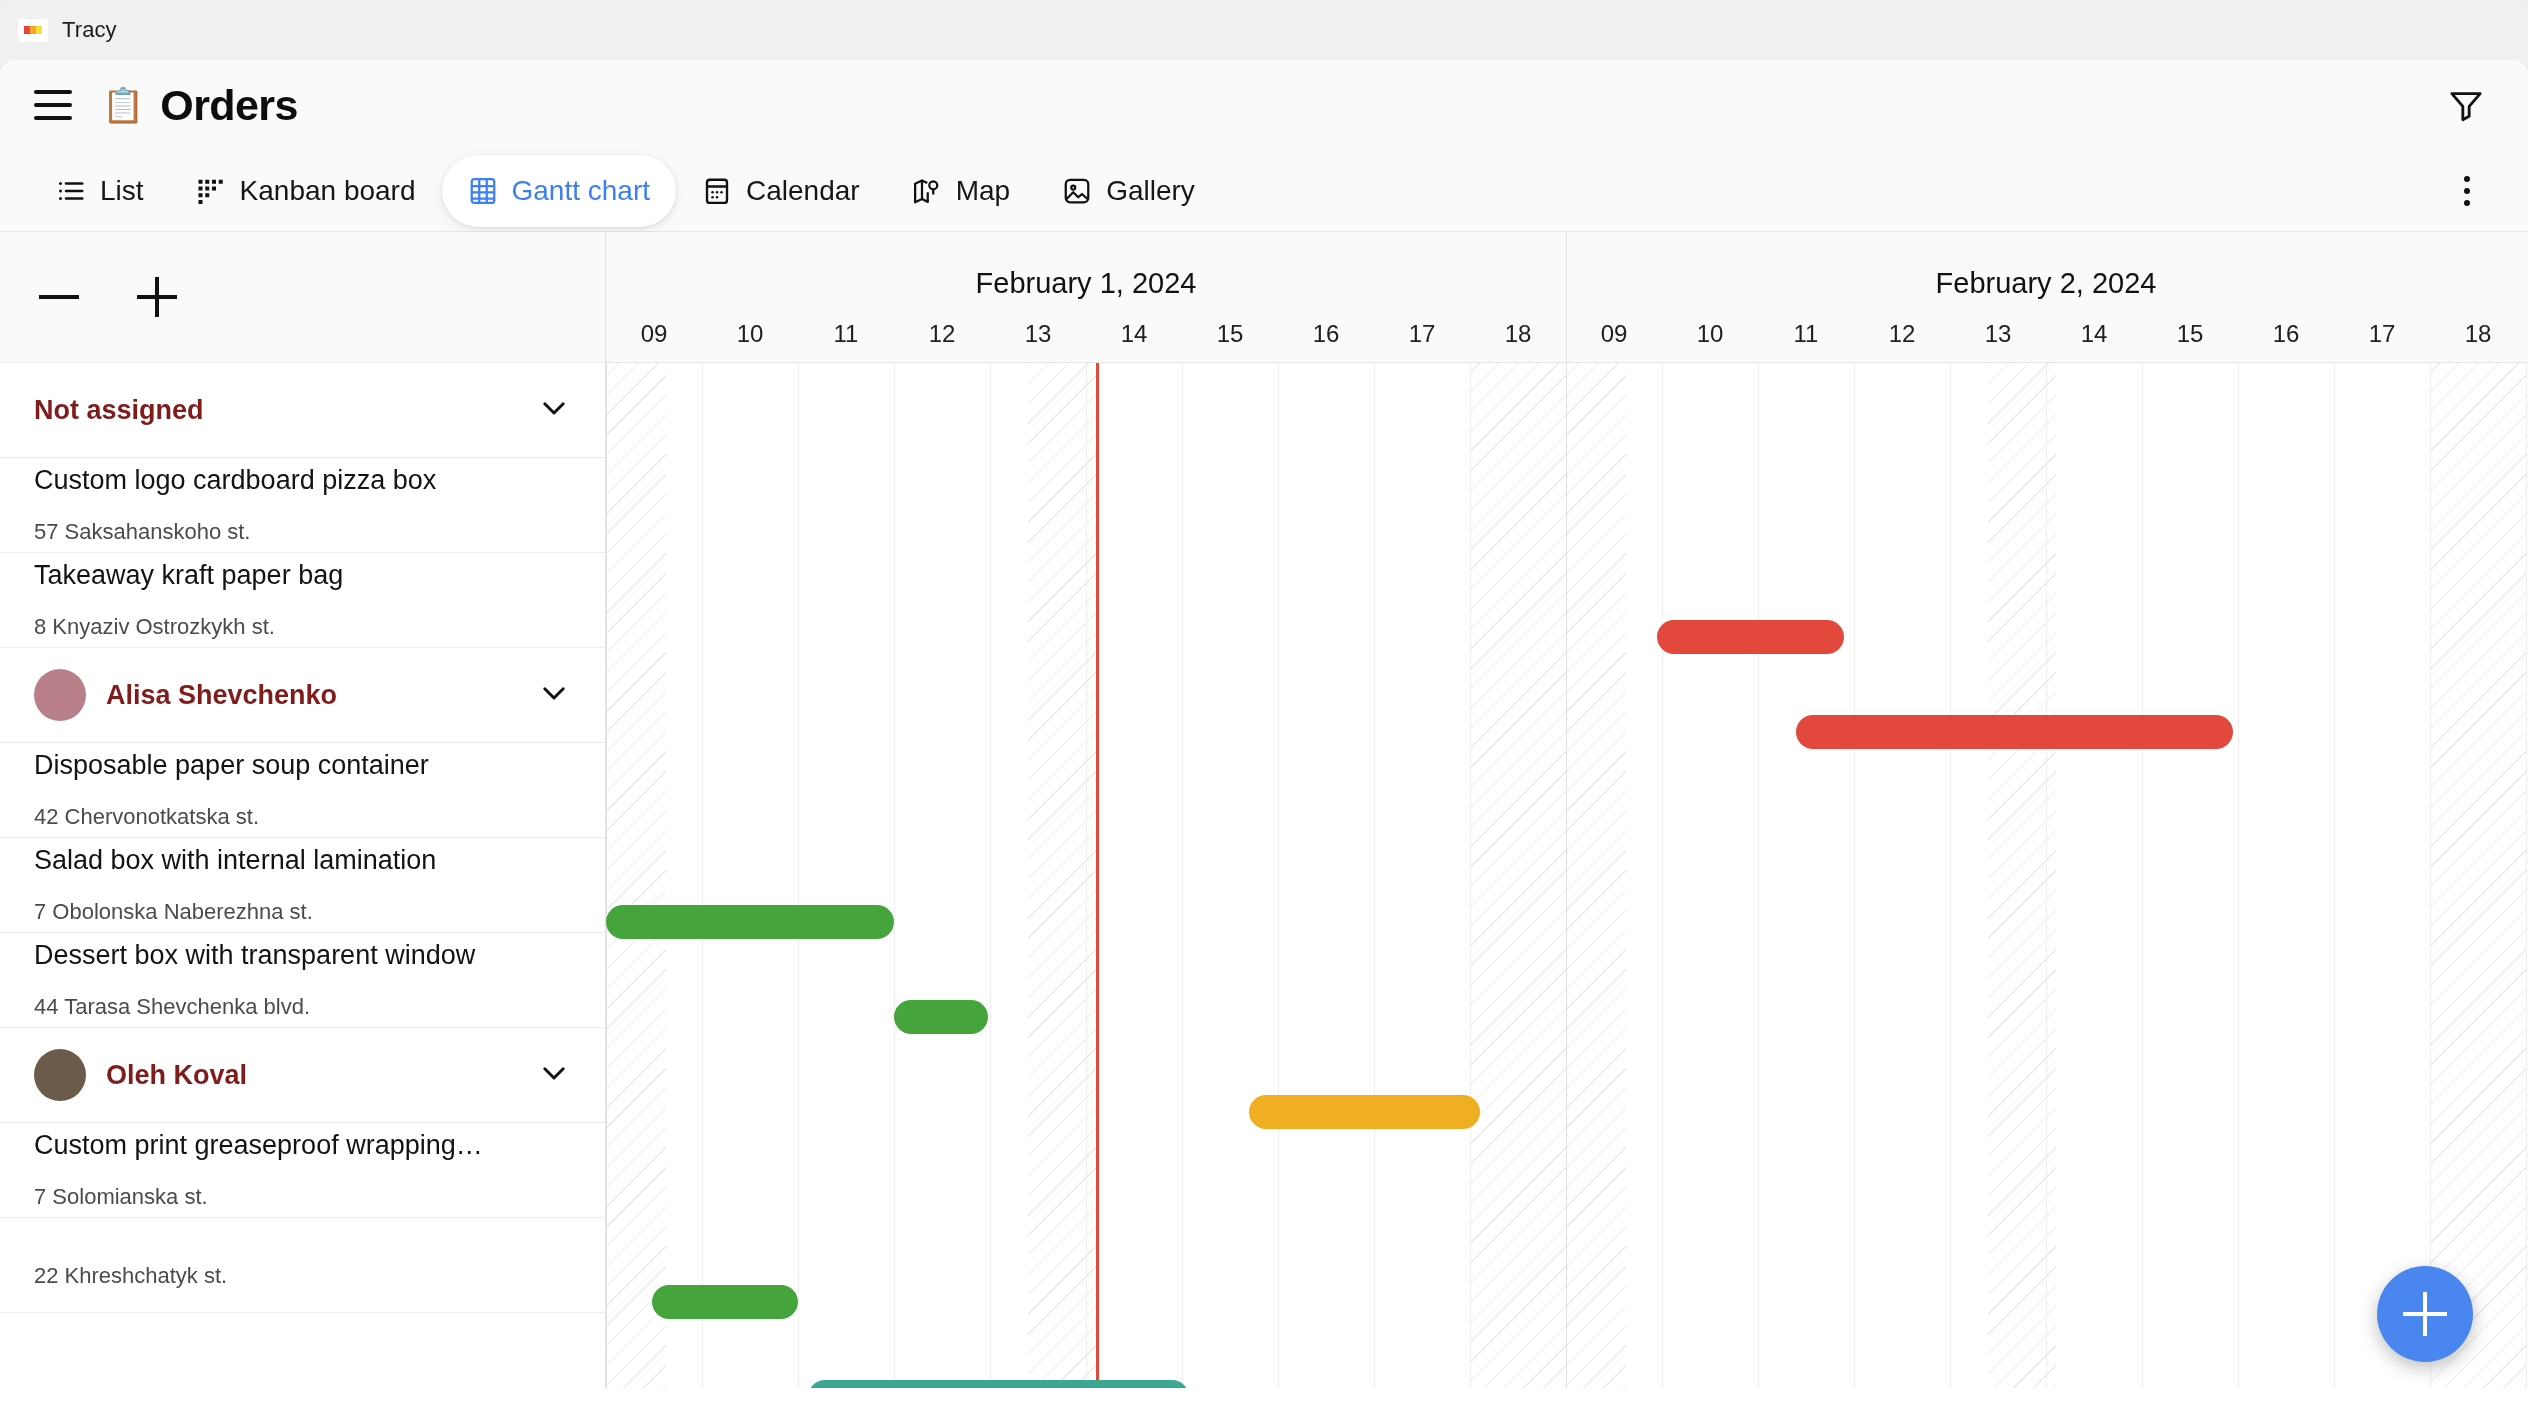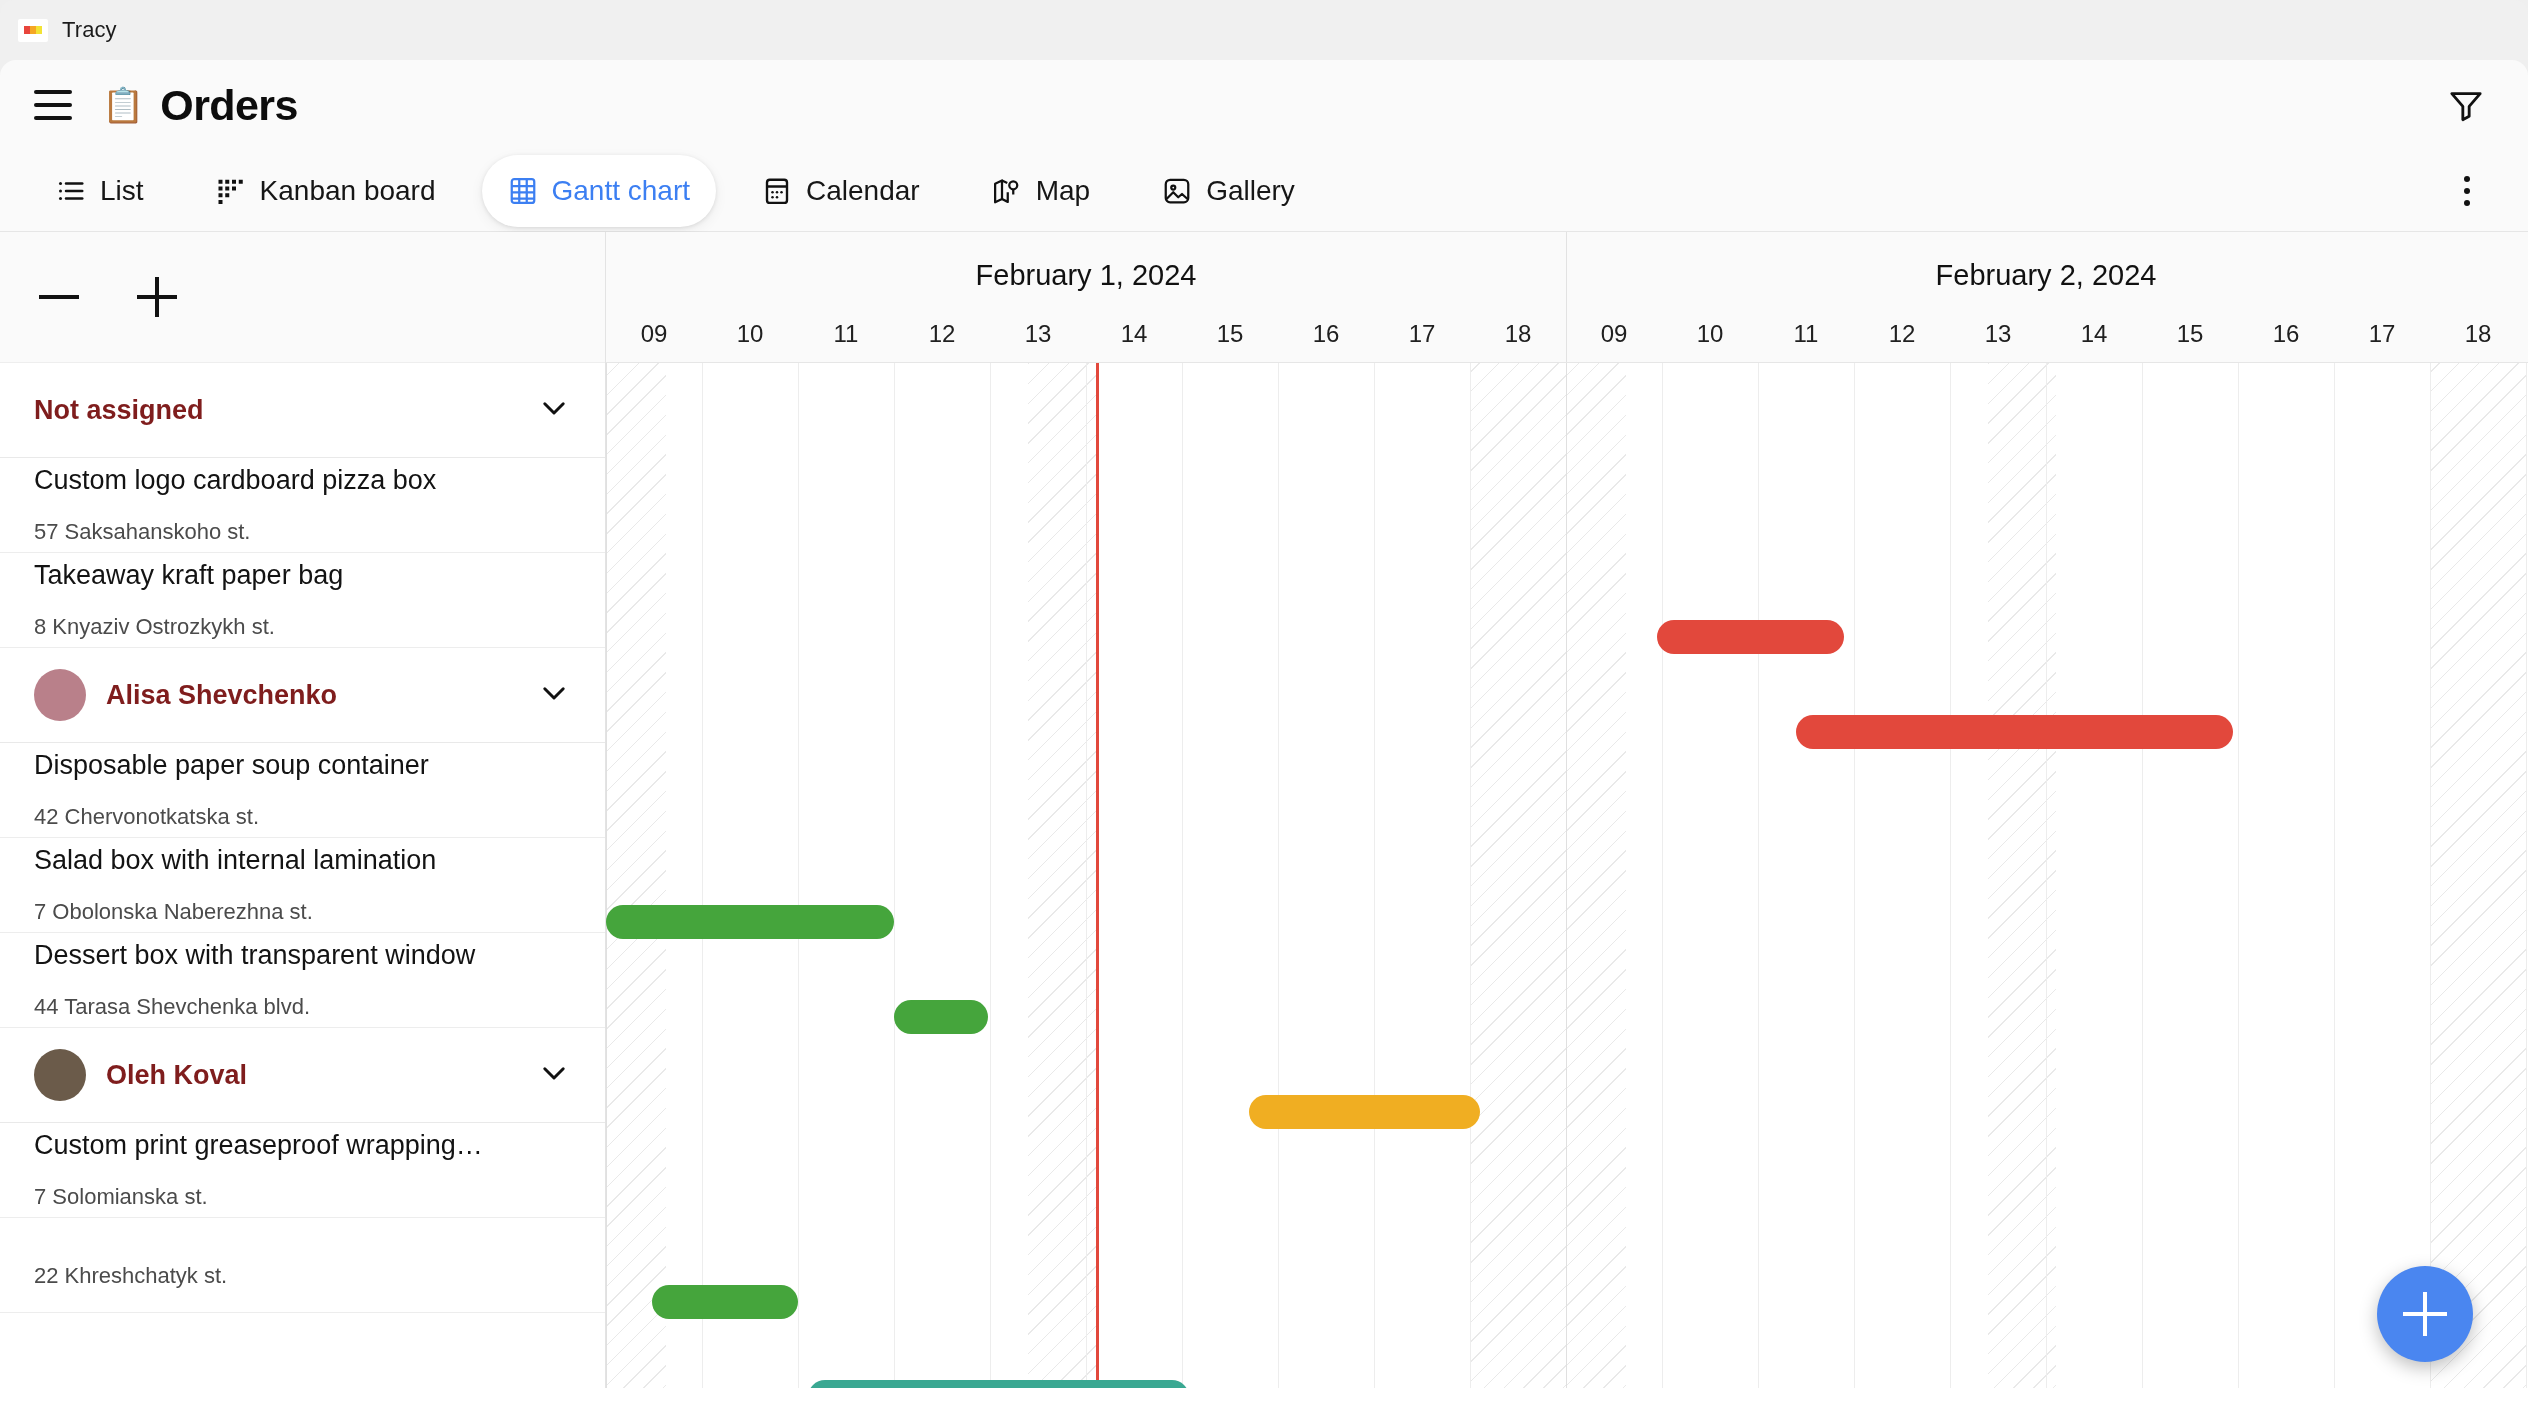--- a/index.html
+++ b/index.html
@@ -65,21 +65,20 @@
   .header-spacer { flex: 1 }
   .filter-btn { width: 52px; height: 52px; display:flex; align-items:center; justify-content:center;
     cursor:pointer; }
 
   
   .tabbar {
     position: relative; height: 82px;
     display: flex; align-items: center;
     padding: 0 36px 0 30px;
     border-bottom: 1px solid #e6e6e6;
-    gap: 20px;
   }
   .tab {
     display: flex; align-items: center; gap: 14px;
     height: 72px; padding: 0 26px;
     border-radius: 36px; cursor: pointer;
     font-size: 28px; color: #161616; white-space: nowrap;
   }
   .tab.active {
     background: #ffffff;
     box-shadow: 0 1px 4px rgba(0,0,0,.10), 0 4px 14px rgba(0,0,0,.06);
@@ -134,21 +133,21 @@
     font-size: 27px; color:#131313; line-height: 1.18;
     white-space: nowrap; overflow: hidden; text-overflow: ellipsis;
   }
   .taskrow .t-sub { font-size: 22px; color:#4b4b4b; margin-top: 22px; }
 
   
   .rightpane { flex: 1; position: relative; overflow: hidden; background: #fff; }
 
   .timehead { height: 131px; background: #fafafa; position: relative;
     border-bottom: 1px solid #e6e6e6; }
-  .dayband { position: absolute; top: 5px; height: 84px; text-decoration: underline; }
+  .dayband { position: absolute; top: 13px; height: 84px; text-decoration: underline; }
   .dayband .dlabel {
     position:absolute; left:0; right:0; top: 22px;
     text-align:center; font-size: 29px; color:#111;
   }
   .daysep { position: absolute; top: 0; bottom: 0; width: 1px; background: #e2e2e2; }
   .hourlabel { position: absolute; top: 88px; font-size: 24px; color: #202020;
     transform: translateX(-50%); }
 
   .gridarea { position: absolute; top: 131px; left: 0; right: 0; bottom: 0; overflow: hidden; }
   .vline { position: absolute; top: 0; bottom: 0; width: 1px; background: #ededed; }

